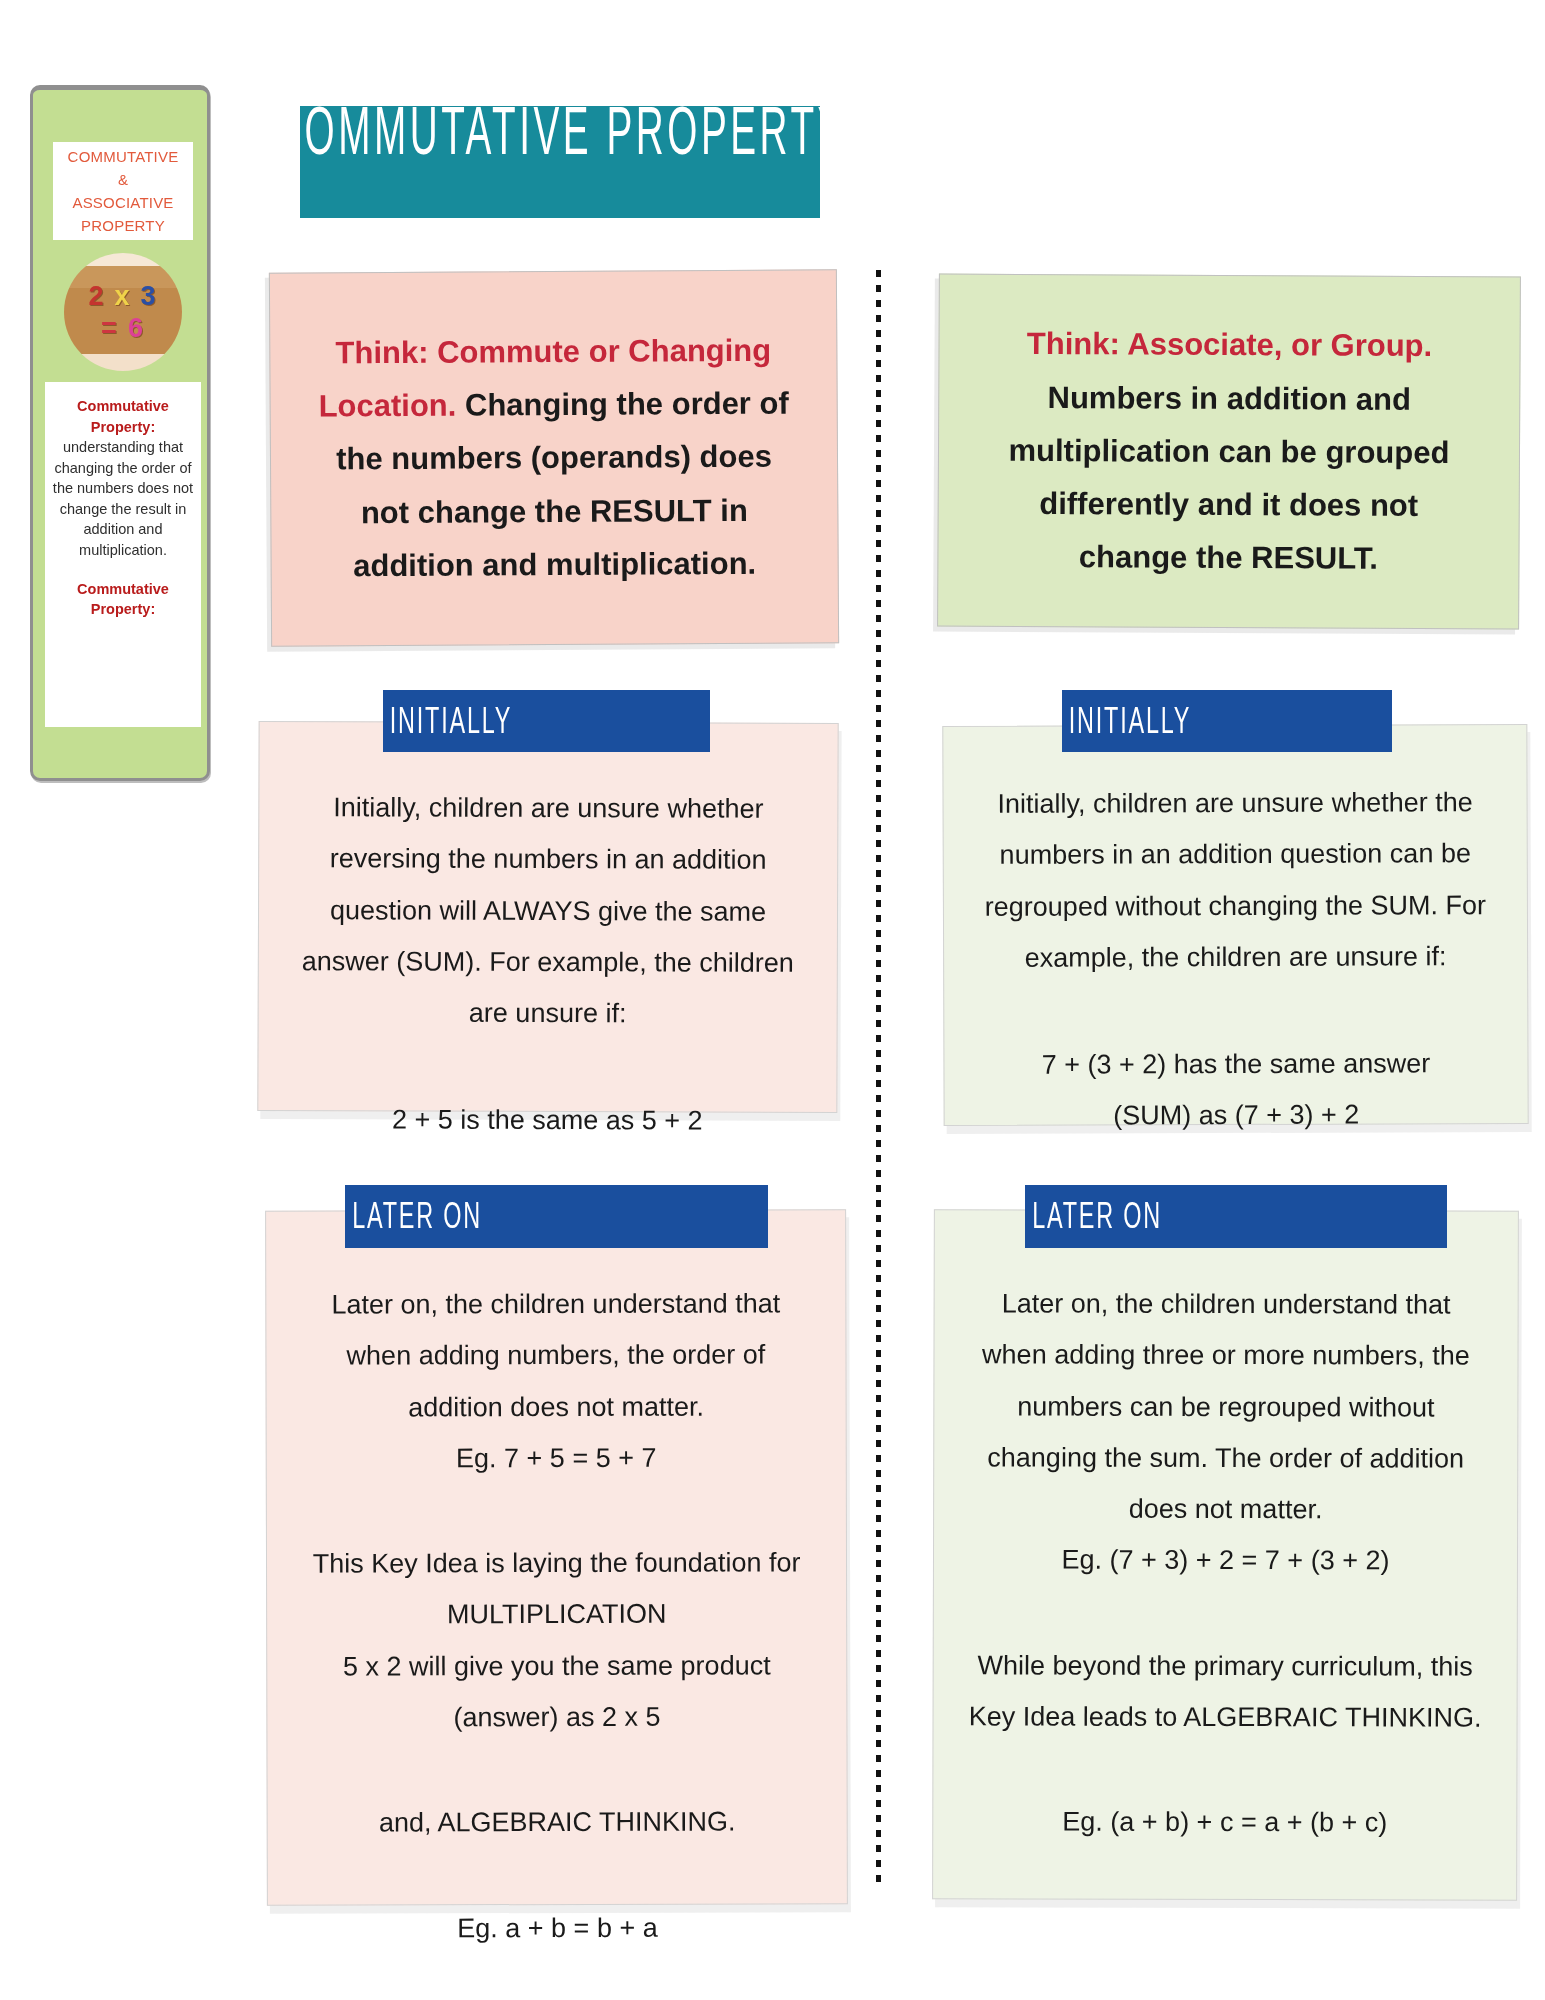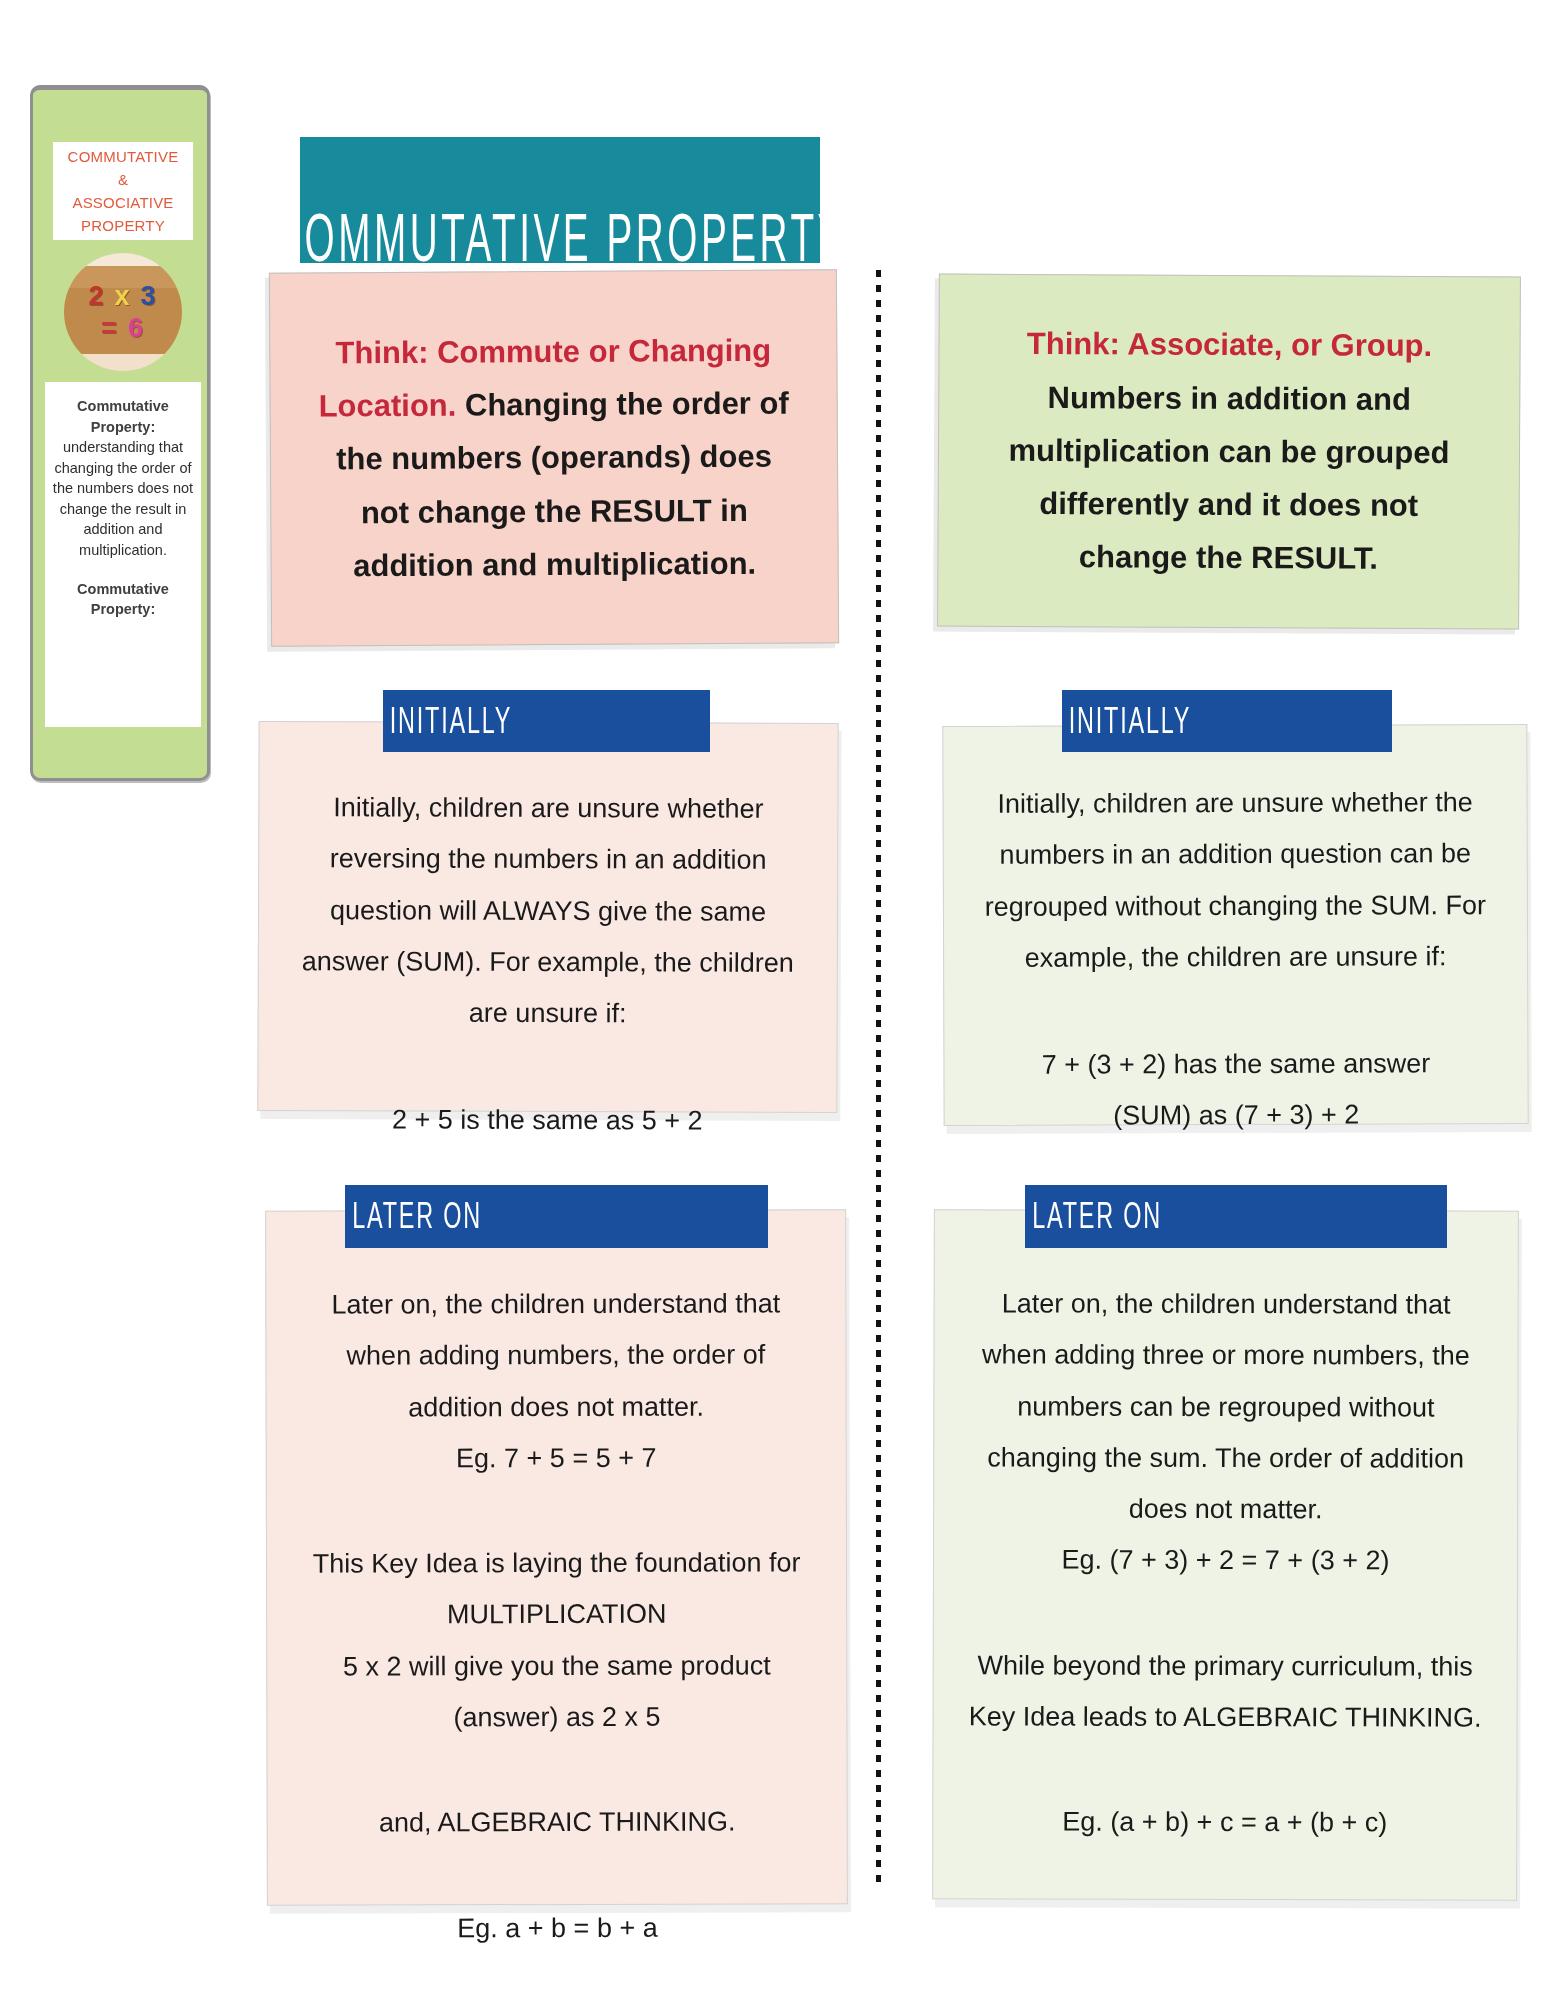--- a/index.html
+++ b/index.html
@@ -32,25 +32,25 @@
     font-weight:bold;font-size:27px;line-height:1.2;letter-spacing:2px;}
   .eq-line{display:flex;gap:9px;}
   .eq-red{color:#C4342F;text-shadow:1px 1px 0 #8d5a2b;}
   .eq-yellow{color:#EFD24A;text-shadow:1px 1px 0 #8d5a2b;}
   .eq-blue{color:#2A4FA5;text-shadow:1px 1px 0 #8d5a2b;}
   .eq-eq{color:#CE3540;text-shadow:1px 1px 0 #8d5a2b;}
   .eq-pink{color:#DD3F96;text-shadow:1px 1px 0 #8d5a2b;}
   .defs-box{position:absolute;left:12px;top:292px;width:156px;height:345px;background:#ffffff;
     padding:14px 6px;text-align:center;font-size:14.5px;line-height:1.42;color:#2e2e2e;}
   .def{margin-bottom:18px;}
-  .def-heading{display:block;font-weight:bold;color:#404040;}
+  .def-heading{display:block;font-weight:bold;color:#b91c1c;}
 
   
-  .col-header{position:absolute;height:126px;background:var(--teal);
-    display:flex;align-items:flex-end;justify-content:center;margin-top:31px;}
+  .col-header{position:absolute;height:112px;background:var(--teal);
+    display:flex;align-items:flex-start;justify-content:center;}
   .h-left{left:300px;top:106px;width:520px;}
   .h-right{left:962px;top:106px;width:523px;}
   .display{color:#ffffff;font-size:44px;font-weight:400;letter-spacing:4px;white-space:nowrap;
     transform:scaleY(1.55) scaleX(.88);}
 
   
   .think{position:absolute;display:flex;align-items:center;justify-content:center;
     text-align:center;font-weight:bold;font-size:31px;line-height:1.72;color:var(--ink);
     border:1px solid #c0c0c0;box-shadow:-4px 5px 0 rgba(160,160,160,.22);}
   .think p{padding:0 42px;}

